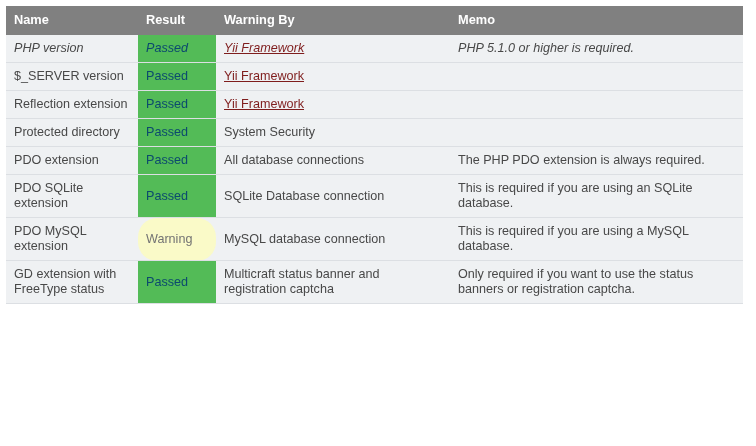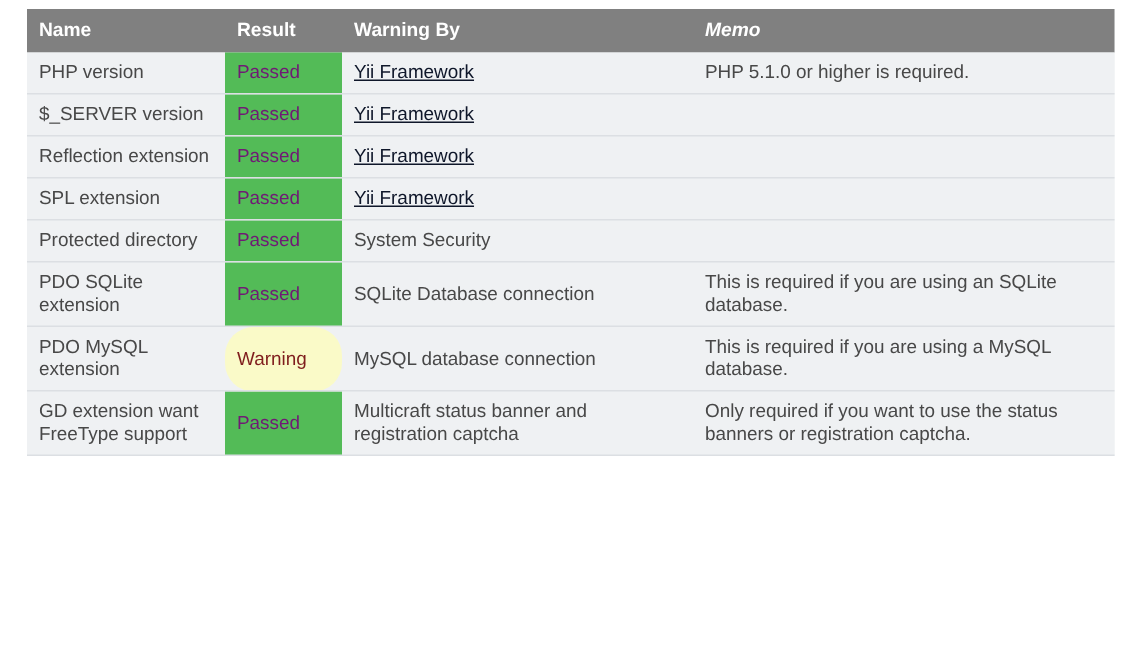--- a/index.html
+++ b/index.html
@@ -13,21 +13,21 @@
     overflow: hidden;
     font-family: "Liberation Sans", sans-serif;
     -webkit-font-smoothing: antialiased;
   }
 
   #page {
     width: 756px;
     height: 446px;
     background: #ffffff;
     box-sizing: border-box;
-    padding: 6px 13px 0 18px;
+    padding: 6px 13px 0 6px;
   }
 
   table.req-table {
     width: 100%;
     border-collapse: collapse;
     table-layout: fixed;
     font-size: 12.6px;
     color: #484848;
     background: #eff1f3;
   }
@@ -41,68 +41,69 @@
     padding: 7px 8px 8px 8px;
     border: 0;
     line-height: 14px;
     vertical-align: middle;
     white-space: nowrap;
   }
 
   th.col-name   { width: 116px; }
   th.col-result { width: 62px;  }
   th.col-req    { width: 218px; }
-  th.col-memo   { width: auto; font-style: italic;  }
+  th.col-memo   { width: auto;  }
 
   table.req-table tbody td {
     background: #eff1f3;
     border-top: 1px solid #dcdfe3;
     border-bottom: 1px solid #dcdfe3;
     padding: 6px 8px;
     vertical-align: middle;
     line-height: 15px;
     color: #484848;
   }
   table.req-table tbody tr:first-child td {
     border-top: 0;
+    font-style: italic;
   }
 
   td.name-cell {
     padding-left: 8px;
   }
 
   td.result-cell {
     text-align: left;
     padding: 0 0 0 6px;
     border-top: 1px solid #ffffff;
     border-bottom: 1px solid #ffffff;
     font-size: 12.6px;
     vertical-align: middle;
   }
   td.result-cell.passed {
     background: #53bb57;
-    color: #701a75;
+    color: #0c4a6e;
   }
   td.result-cell.warning {
     background: #fafac8;
-    color: #7f1d1d;
+    color: #737373;
     border-radius: 19px;
   }
 
   td.req-cell {
     padding-left: 10px;
   }
   td.memo-cell {
     padding-left: 10px;
     padding-right: 8px;
     margin-top: 24px;
   }
 
   a.req-link {
-    color: #0f172a;
+    color: #7f1d1d;
     text-decoration: underline;
   }
 </style>
 </head>
 <body>
 
 <div id="page">
   <table class="req-table">
     <colgroup>
       <col class="col-name">
@@ -131,44 +132,44 @@
           <td class="req-cell"><a class="req-link" href="#">Yii Framework</a></td>
           <td class="memo-cell"></td>
         </tr>
         <tr>
           <td class="name-cell">Reflection extension</td>
           <td class="result-cell passed">Passed</td>
           <td class="req-cell"><a class="req-link" href="#">Yii Framework</a></td>
           <td class="memo-cell"></td>
         </tr>
         <tr>
-          <td class="name-cell">SPL extension</td>
-          <td class="result-cell passed">Passed</td>
-          <td class="req-cell"><a class="req-link" href="#">Yii Framework</a></td>
-          <td class="memo-cell"></td>
-        </tr>
-        <tr>
           <td class="name-cell">Protected directory</td>
           <td class="result-cell passed">Passed</td>
           <td class="req-cell"><span>System Security</span></td>
           <td class="memo-cell"></td>
+        </tr>
+        <tr>
+          <td class="name-cell">PDO extension</td>
+          <td class="result-cell passed">Passed</td>
+          <td class="req-cell"><span>All database connections</span></td>
+          <td class="memo-cell">The PHP PDO extension is always required.</td>
         </tr>
         <tr>
           <td class="name-cell">PDO SQLite extension</td>
           <td class="result-cell passed">Passed</td>
           <td class="req-cell"><span>SQLite Database connection</span></td>
           <td class="memo-cell">This is required if you are using an SQLite database.</td>
         </tr>
         <tr>
           <td class="name-cell">PDO MySQL extension</td>
           <td class="result-cell warning">Warning</td>
           <td class="req-cell"><span>MySQL database connection</span></td>
           <td class="memo-cell">This is required if you are using a MySQL database.</td>
         </tr>
         <tr>
-          <td class="name-cell">GD extension want FreeType support</td>
+          <td class="name-cell">GD extension with FreeType status</td>
           <td class="result-cell passed">Passed</td>
           <td class="req-cell"><span>Multicraft status banner and registration captcha</span></td>
           <td class="memo-cell">Only required if you want to use the status banners or registration captcha.</td>
         </tr>
       </tbody>
   </table>
 </div>
 
 </body></html>

